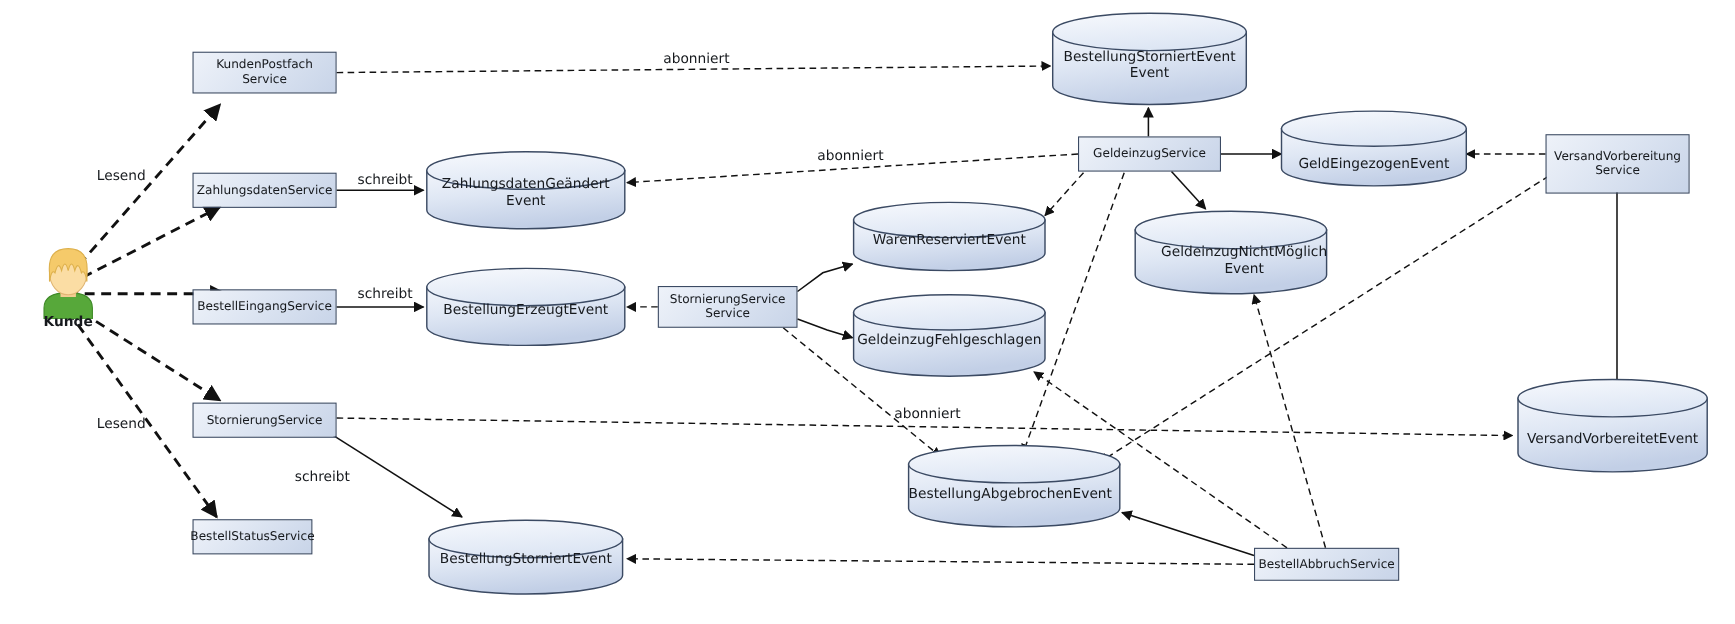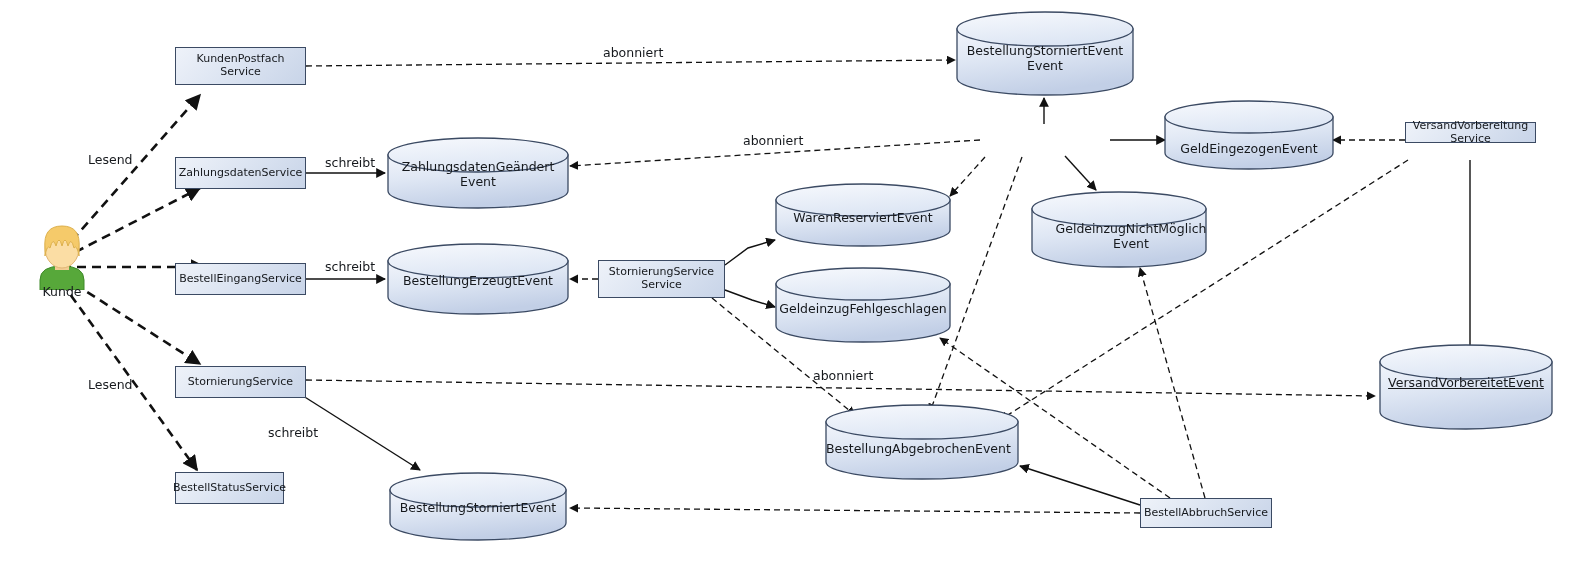--- a/index.html
+++ b/index.html
@@ -50,20 +50,21 @@
     right: 0;
     text-align: center;
     font-size: 12.5px;
     color: #16191d;
     line-height: 1.18;
     pointer-events: none;
   }
   
   .actor {
     position: absolute;
+    font-weight: bold;
   }
   .actor-label {
     position: absolute;
     width: 100%;
     text-align: center;
     font-size: 12.5px;
     color: #16191d;
     top: 62px;
   }
   
@@ -264,22 +265,27 @@
     </div>
   </div>
 
   <div class="node service" style="left:598px; top:260px; width:127px; height:38px;">
     <div>
       <div>StornierungService</div>
       <div>Service</div>
     </div>
   </div>
 
-
-  <div class="node service" style="left:1405px; top:122px; width:131px; height:21px;">
+  <div class="node service" style="left:980px; top:124px; width:130px; height:32px;">
+    <div>
+      <div>GeldeinzugService</div>
+    </div>
+  </div>
+
+  <div class="node service" style="left:1405px; top:122px; width:131px; height:54px;">
     <div>
       <div>VersandVorbereitung</div>
       <div>Service</div>
     </div>
   </div>
 
   <div class="node service" style="left:1140px; top:498px; width:132px; height:30px;">
     <div>
       <div>BestellAbbruchService</div>
     </div>
@@ -317,21 +323,21 @@
 
   <div class="cyl-label" style="left:1044px; top:222px; width:174px;">
     <div>GeldeinzugNichtMöglich</div>
     <div>Event</div>
   </div>
 
   <div class="cyl-label" style="left:1165px; top:142px; width:168px;">
     <div>GeldEingezogenEvent</div>
   </div>
 
-  <div class="cyl-label" style="left:1380px; top:376px; width:172px;text-decoration:underline;">
+  <div class="cyl-label" style="left:1380px; top:392px; width:172px;">
     <div>VersandVorbereitetEvent</div>
   </div>
 
   <div class="edge-label" style="left:88px; top:152px;">Lesend</div>
   <div class="edge-label" style="left:88px; top:377px;">Lesend</div>
   <div class="edge-label" style="left:325px; top:155px;">schreibt</div>
   <div class="edge-label" style="left:325px; top:259px;">schreibt</div>
   <div class="edge-label" style="left:268px; top:425px;">schreibt</div>
   <div class="edge-label" style="left:603px; top:45px;">abonniert</div>
   <div class="edge-label" style="left:743px; top:133px;">abonniert</div>

